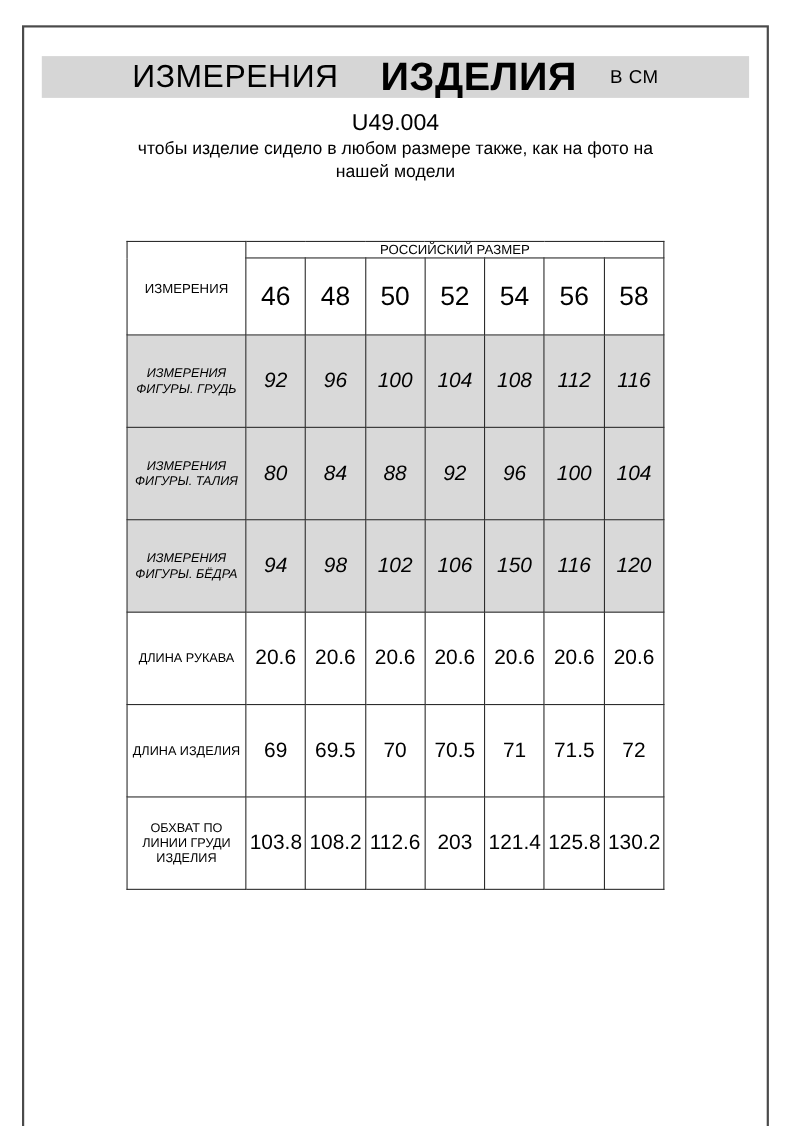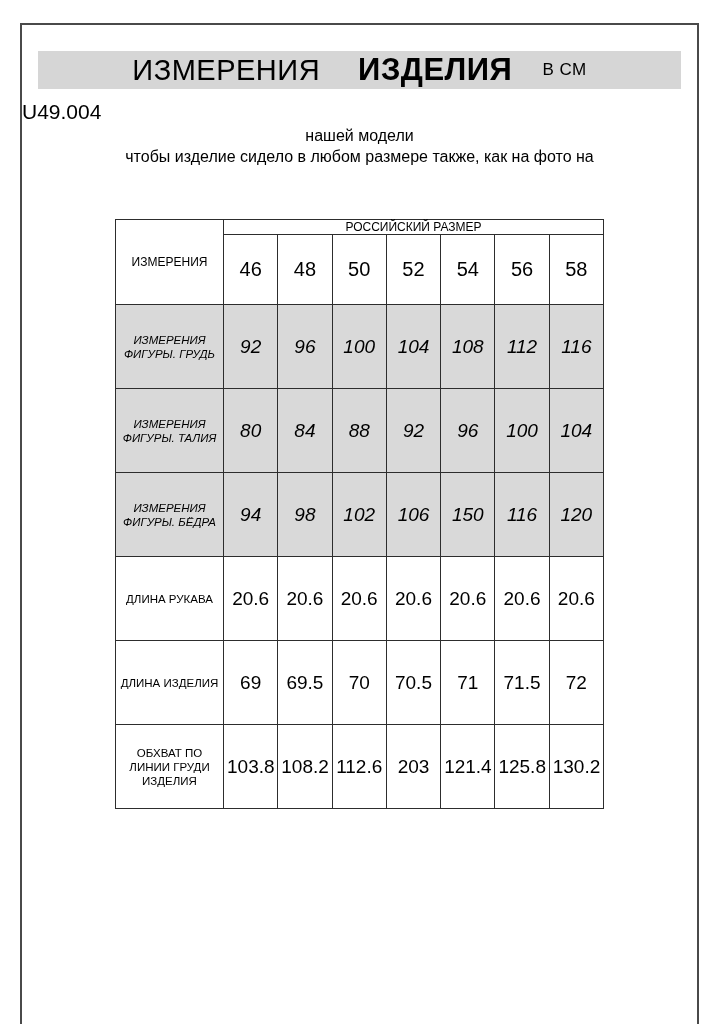--- a/index.html
+++ b/index.html
@@ -29,31 +29,32 @@
     background: #d6d6d6;
     display: flex;
     align-items: center;
     justify-content: center;
   }
   .title-regular {
     font-size: 29px;
     letter-spacing: 0.5px;
   }
   .title-bold {
-    font-size: 31px;
+    font-size: 36px;
     font-weight: bold;
     letter-spacing: 0.5px;
     margin-left: 38px;
   }
   .title-unit {
     font-size: 17px;
     letter-spacing: 0.5px;
     margin-left: 30px;
   }
   .product-code {
+    text-align: center;
     font-size: 21px;
     margin-top: 11px;
   }
   .description {
     text-align: center;
     font-size: 16px;
     line-height: 21px;
     margin-top: 1px;
   }
   table.size-table {
@@ -72,21 +73,21 @@
   }
   .corner-cell {
     width: 108px;
     font-size: 12px;
   }
   .group-header-cell {
     font-size: 12px;
     height: 14px;
   }
   .size-cell {
-    font-size: 20px;
+    font-size: 24px;
     font-weight: normal;
     height: 70px;
   }
   .data-row td {
     height: 84px;
   }
   .label-cell {
     font-size: 11.5px;
     line-height: 14px;
   }
@@ -106,22 +107,22 @@
 
   <div class="title-bar">
     <span class="title-regular">ИЗМЕРЕНИЯ</span>
     <span class="title-bold">ИЗДЕЛИЯ</span>
     <span class="title-unit">В СМ</span>
   </div>
 
   <div class="product-code">U49.004</div>
 
   <div class="description">
+    <div>чтобы изделие сидело в любом размере также, как на фото на</div>
     <div>нашей модели</div>
-    <div>чтобы изделие сидело в любом размере также, как на фото на</div>
   </div>
 
   <table class="size-table">
     <thead>
       <tr>
         <th class="corner-cell" rowspan="2">ИЗМЕРЕНИЯ</th>
         <th class="group-header-cell" colspan="7">РОССИЙСКИЙ РАЗМЕР</th>
       </tr>
       <tr>
         <th class="size-cell">46</th>

